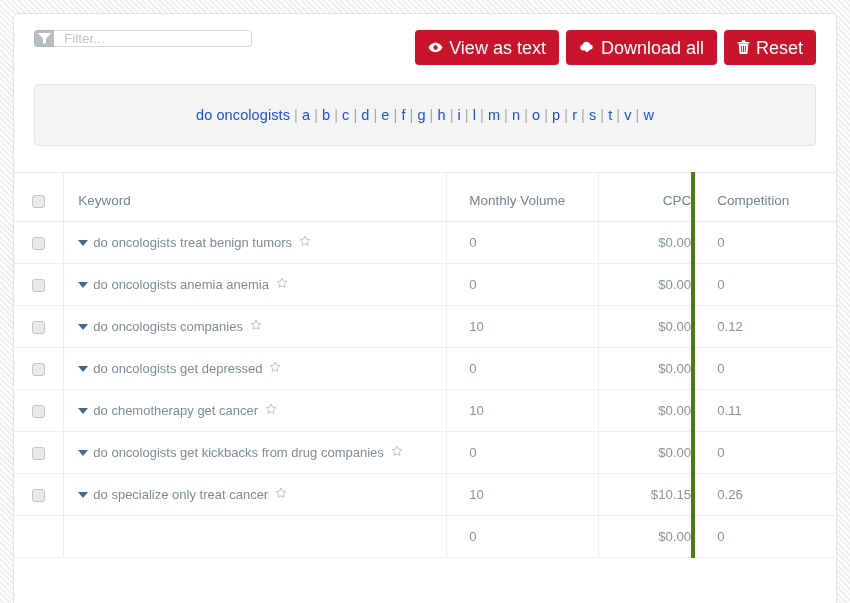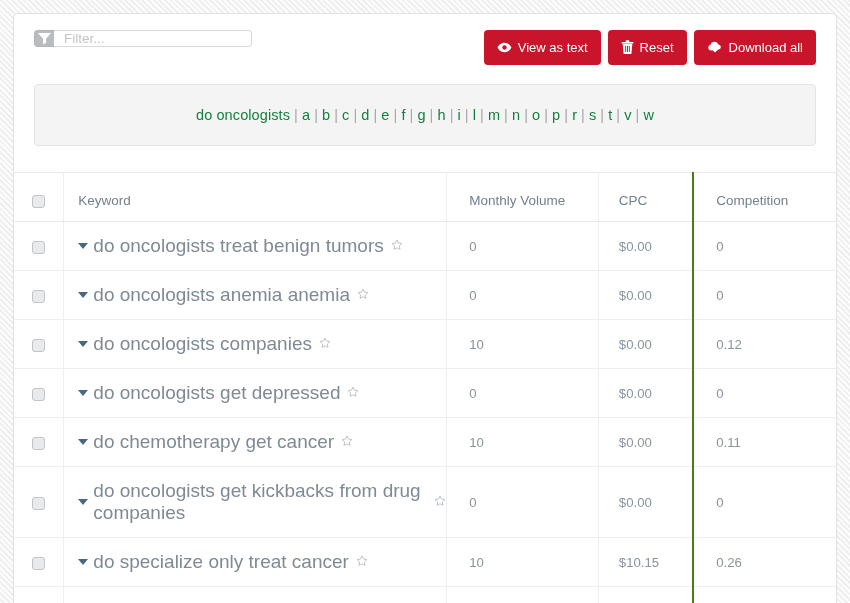--- a/index.html
+++ b/index.html
@@ -76,21 +76,21 @@
     display: inline-flex;
     align-items: center;
     gap: 6px;
     height: 35px;
     padding: 0 13px;
     background: #c9152b;
     color: #ffffff;
     border: none;
     border-radius: 4px;
     font-family: "Liberation Sans", sans-serif;
-    font-size: 13px;
+    font-size: 18px;
     line-height: 1;
     cursor: pointer;
     white-space: nowrap;
   }
   .btn svg { display: block; flex: none; }
 
   
   .alpha-well {
     margin: 8px 20px 0 20px;
     background: #f4f4f4;
@@ -100,21 +100,21 @@
     display: flex;
     align-items: center;
     justify-content: center;
   }
   .alpha-inner {
     font-size: 14.5px;
     color: #8c8c90;
     letter-spacing: 0.1px;
   }
   .alpha-inner a {
-    color: #15803d;
+    color: #1d4ed8;
     text-decoration: none;
     cursor: pointer;
   }
   .alpha-sep { color: #a8a8ac; margin: 0 4px; }
 
   
   .table-wrap { margin-top: 26px; }
   table { width: 100%; border-collapse: collapse; }
 
   thead th {
@@ -133,21 +133,21 @@
     color: #8a949e;
     padding: 13px 0;
     border-bottom: 1px solid #eceef0;
     vertical-align: middle;
     background: #ffffff;
   }
 
   .col-check  { width: 50px;  text-align: center; border-right: 1px solid #eceef0; }
   .col-kw     { width: 384px; padding-left: 14px !important; border-right: 1px solid #eceef0; }
   .col-vol    { width: 152px; padding-left: 22px !important; border-right: 1px solid #eceef0; }
-  .col-cpc    { width: 95px;  padding-left: 20px !important; border-right: 2px solid #4d7c0f; }
+  .col-cpc    { width: 95px;  padding-left: 20px !important; border-right: 4px solid #4d7c0f; text-align: right; }
   .col-comp   { width: 143px; padding-left: 22px !important; margin-top: 44px; }
 
   .cb {
     display: inline-block;
     width: 13px; height: 13px;
     border: 1px solid #c2c4c7;
     border-radius: 3px;
     background: #e9eaec;
     vertical-align: middle;
     cursor: pointer;
@@ -155,21 +155,21 @@
 
   .kw-cell { display: flex; align-items: center; gap: 5px; }
   .caret {
     width: 0; height: 0;
     border-left: 5.5px solid transparent;
     border-right: 5.5px solid transparent;
     border-top: 6.5px solid #4a6781;
     flex: none;
     cursor: pointer;
   }
-  .kw-text { color: #7f8a95; font-size: 19px; }
+  .kw-text { color: #7f8a95; font-size: 13px; }
   .star { flex: none; margin-left: 2px; cursor: pointer; }
 </style>
 </head>
 <body>
 
 <div class="card">
 
   <div class="toolbar">
 
     <div class="filter-group">
@@ -184,42 +184,42 @@
     <div class="btn-group">
 
       <button class="btn">
         <span>
           <svg width="15" height="15" viewBox="0 0 16 16" aria-hidden="true">
             <path d="M8 3C4.4 3 1.6 5.7 0.6 8c1 2.3 3.8 5 7.4 5s6.4-2.7 7.4-5c-1-2.3-3.8-5-7.4-5z" fill="#ffffff"></path>
             <circle cx="8" cy="8" r="2.4" fill="#c9152b"></circle>
           </svg>
         </span>
         <span>View as text</span>
+      </button>
+
+      <button class="btn">
+        <span>
+          <svg width="16" height="15" viewBox="0 0 18 16" aria-hidden="true">
+            <path d="M4.3 11.5a3.3 3.3 0 0 1-.3-6.5A4.6 4.6 0 0 1 12.8 4.6a2.9 2.9 0 0 1 .6 5.7z" fill="#ffffff"></path>
+            <path d="M9 7.2v5.4m0 0l-2.4-2.4M9 12.6l2.4-2.4" stroke="#ffffff" stroke-width="1.7" fill="none" stroke-linecap="round" stroke-linejoin="round"></path>
+          </svg>
+        </span>
+        <span>Download all</span>
       </button>
 
       <button class="btn">
         <span>
           <svg width="13" height="15" viewBox="0 0 14 16" aria-hidden="true">
             <path d="M1.8 4h10.4l-0.9 10.2a1 1 0 0 1-1 0.9H3.7a1 1 0 0 1-1-0.9z" fill="#ffffff"></path>
             <rect x="0.6" y="2" width="12.8" height="1.8" rx="0.6" fill="#ffffff"></rect>
             <rect x="5" y="0.2" width="4" height="1.8" rx="0.6" fill="#ffffff"></rect>
             <path d="M5 6.2v6.6M7 6.2v6.6M9 6.2v6.6" stroke="#c9152b" stroke-width="1" fill="none"></path>
           </svg>
         </span>
         <span>Reset</span>
-      </button>
-
-      <button class="btn">
-        <span>
-          <svg width="16" height="15" viewBox="0 0 18 16" aria-hidden="true">
-            <path d="M4.3 11.5a3.3 3.3 0 0 1-.3-6.5A4.6 4.6 0 0 1 12.8 4.6a2.9 2.9 0 0 1 .6 5.7z" fill="#ffffff"></path>
-            <path d="M9 7.2v5.4m0 0l-2.4-2.4M9 12.6l2.4-2.4" stroke="#ffffff" stroke-width="1.7" fill="none" stroke-linecap="round" stroke-linejoin="round"></path>
-          </svg>
-        </span>
-        <span>Download all</span>
       </button>
 
     </div>
   </div>
 
   <div class="alpha-well">
     <div class="alpha-inner" id="alpha-inner"><a>do oncologists</a><span class="alpha-sep">|</span><a>a</a><span class="alpha-sep">|</span><a>b</a><span class="alpha-sep">|</span><a>c</a><span class="alpha-sep">|</span><a>d</a><span class="alpha-sep">|</span><a>e</a><span class="alpha-sep">|</span><a>f</a><span class="alpha-sep">|</span><a>g</a><span class="alpha-sep">|</span><a>h</a><span class="alpha-sep">|</span><a>i</a><span class="alpha-sep">|</span><a>l</a><span class="alpha-sep">|</span><a>m</a><span class="alpha-sep">|</span><a>n</a><span class="alpha-sep">|</span><a>o</a><span class="alpha-sep">|</span><a>p</a><span class="alpha-sep">|</span><a>r</a><span class="alpha-sep">|</span><a>s</a><span class="alpha-sep">|</span><a>t</a><span class="alpha-sep">|</span><a>v</a><span class="alpha-sep">|</span><a>w</a></div>
   </div>
 
   <div class="table-wrap">

